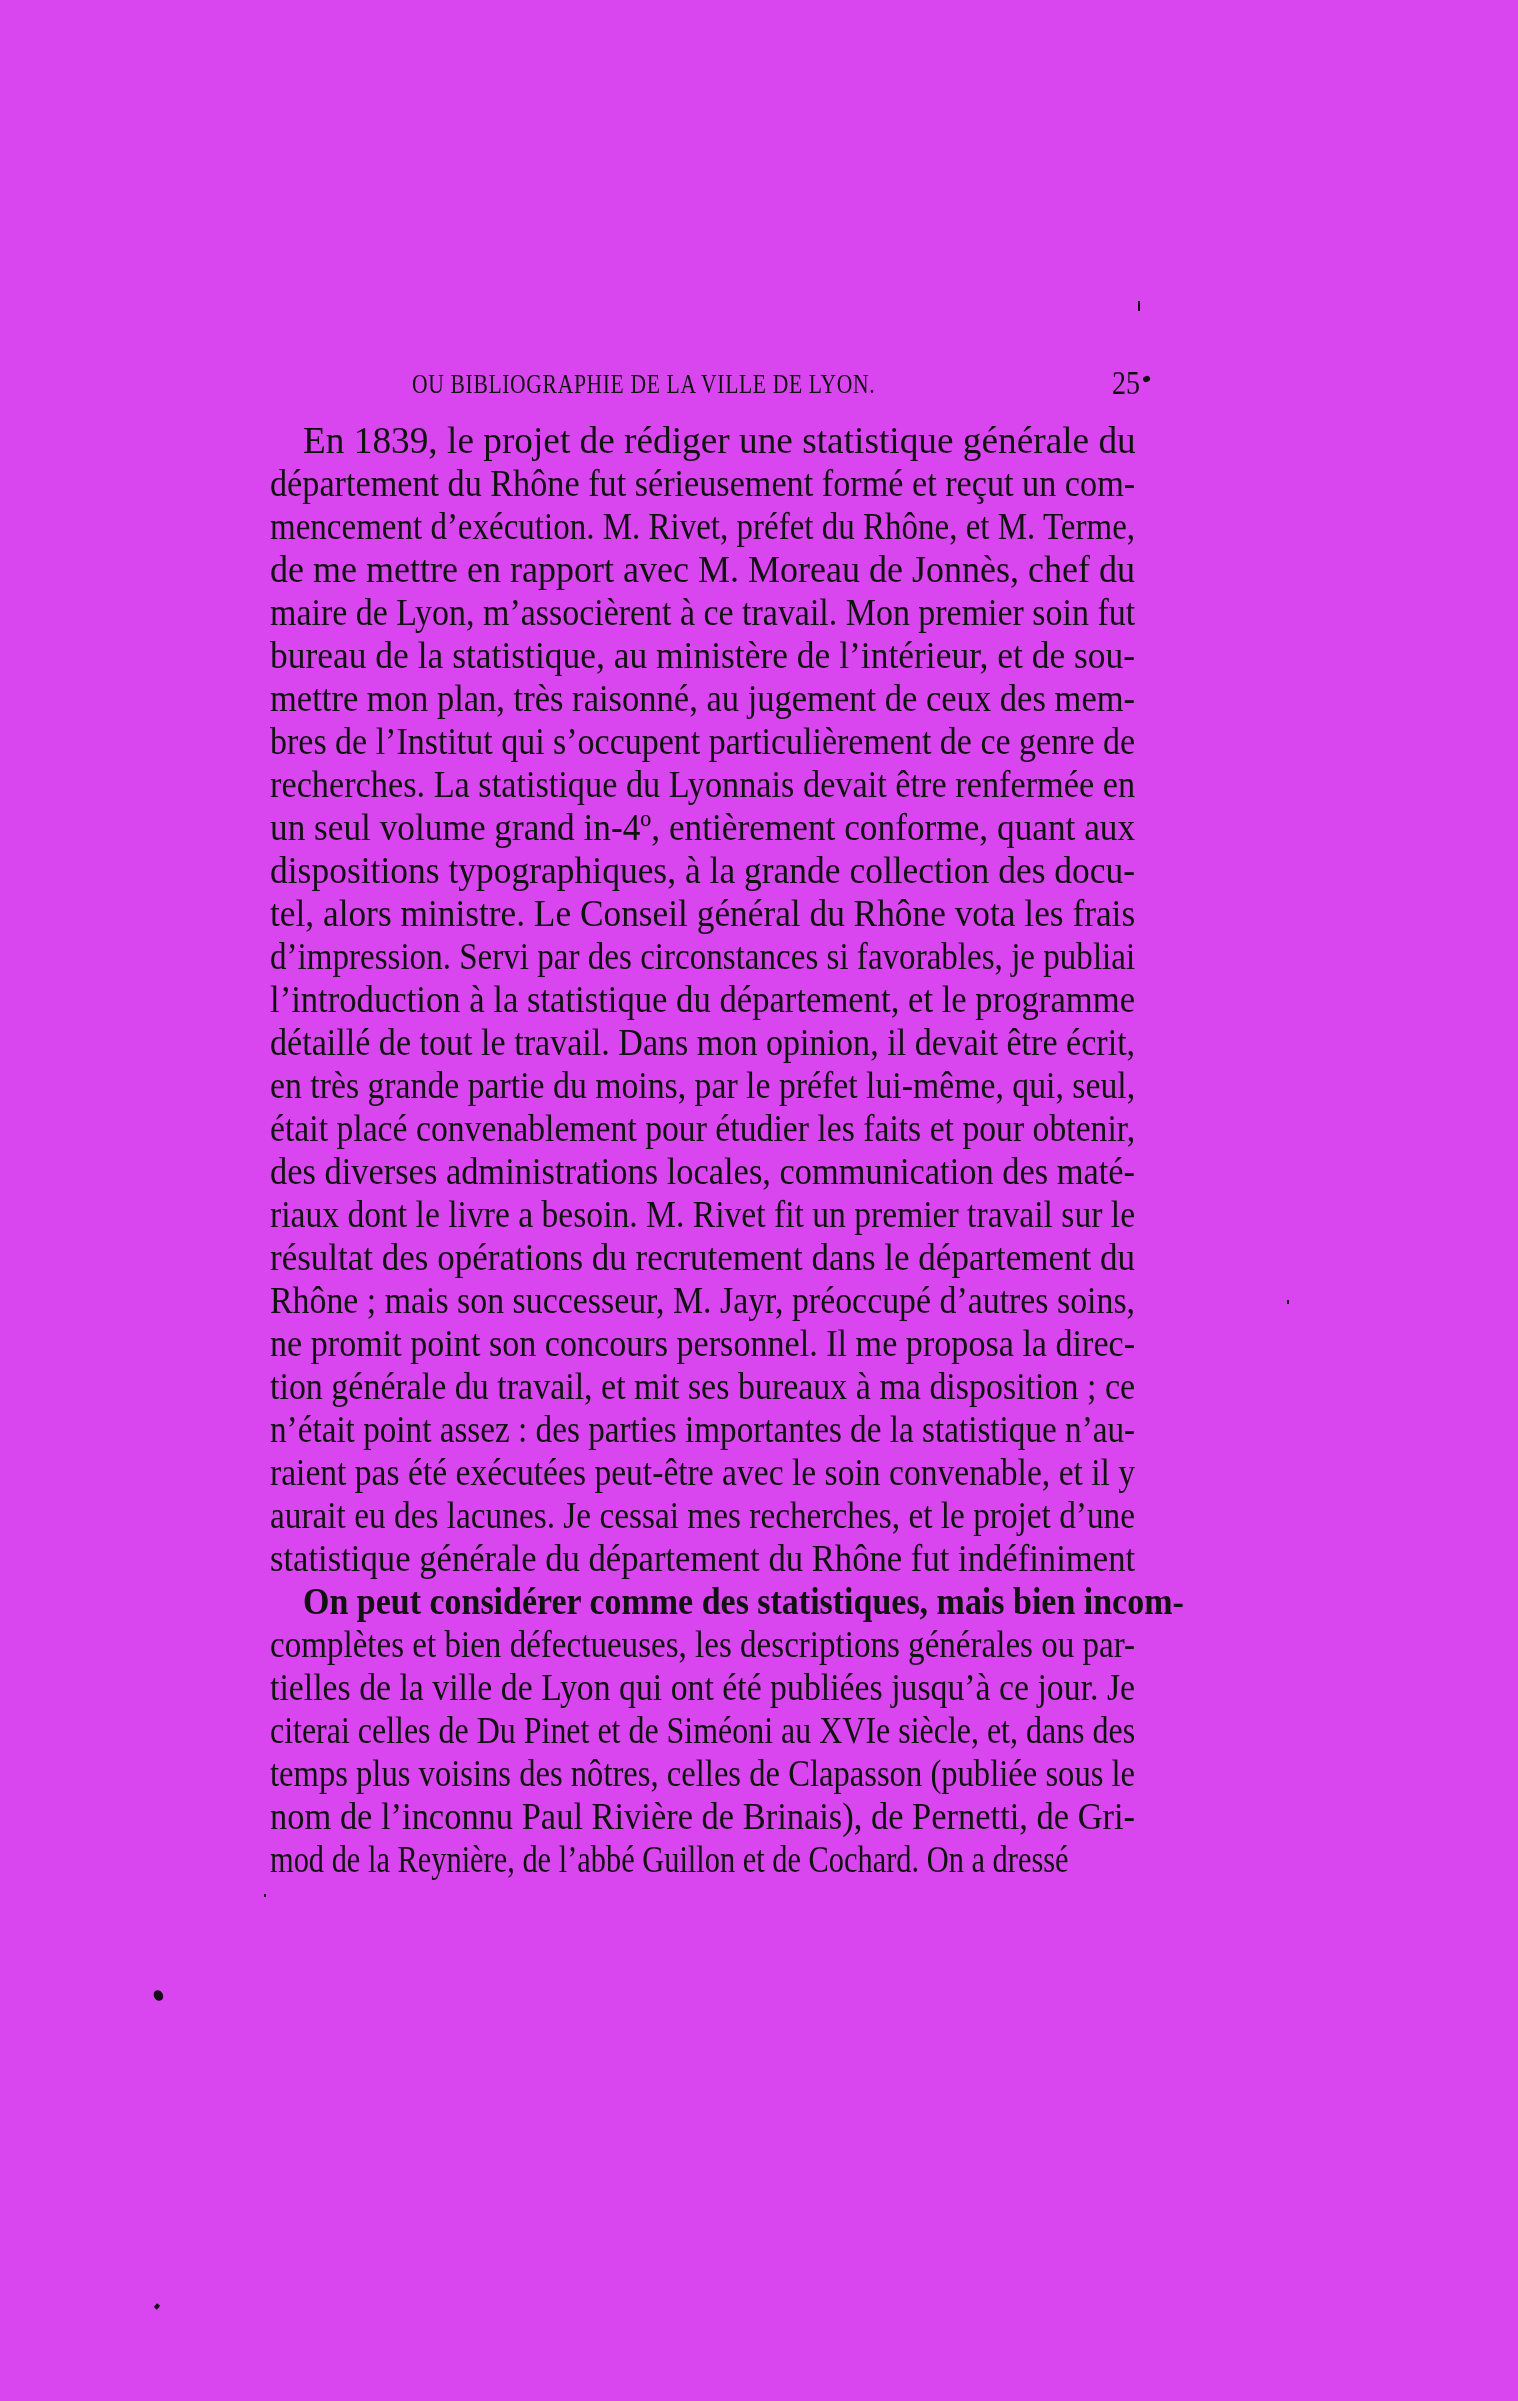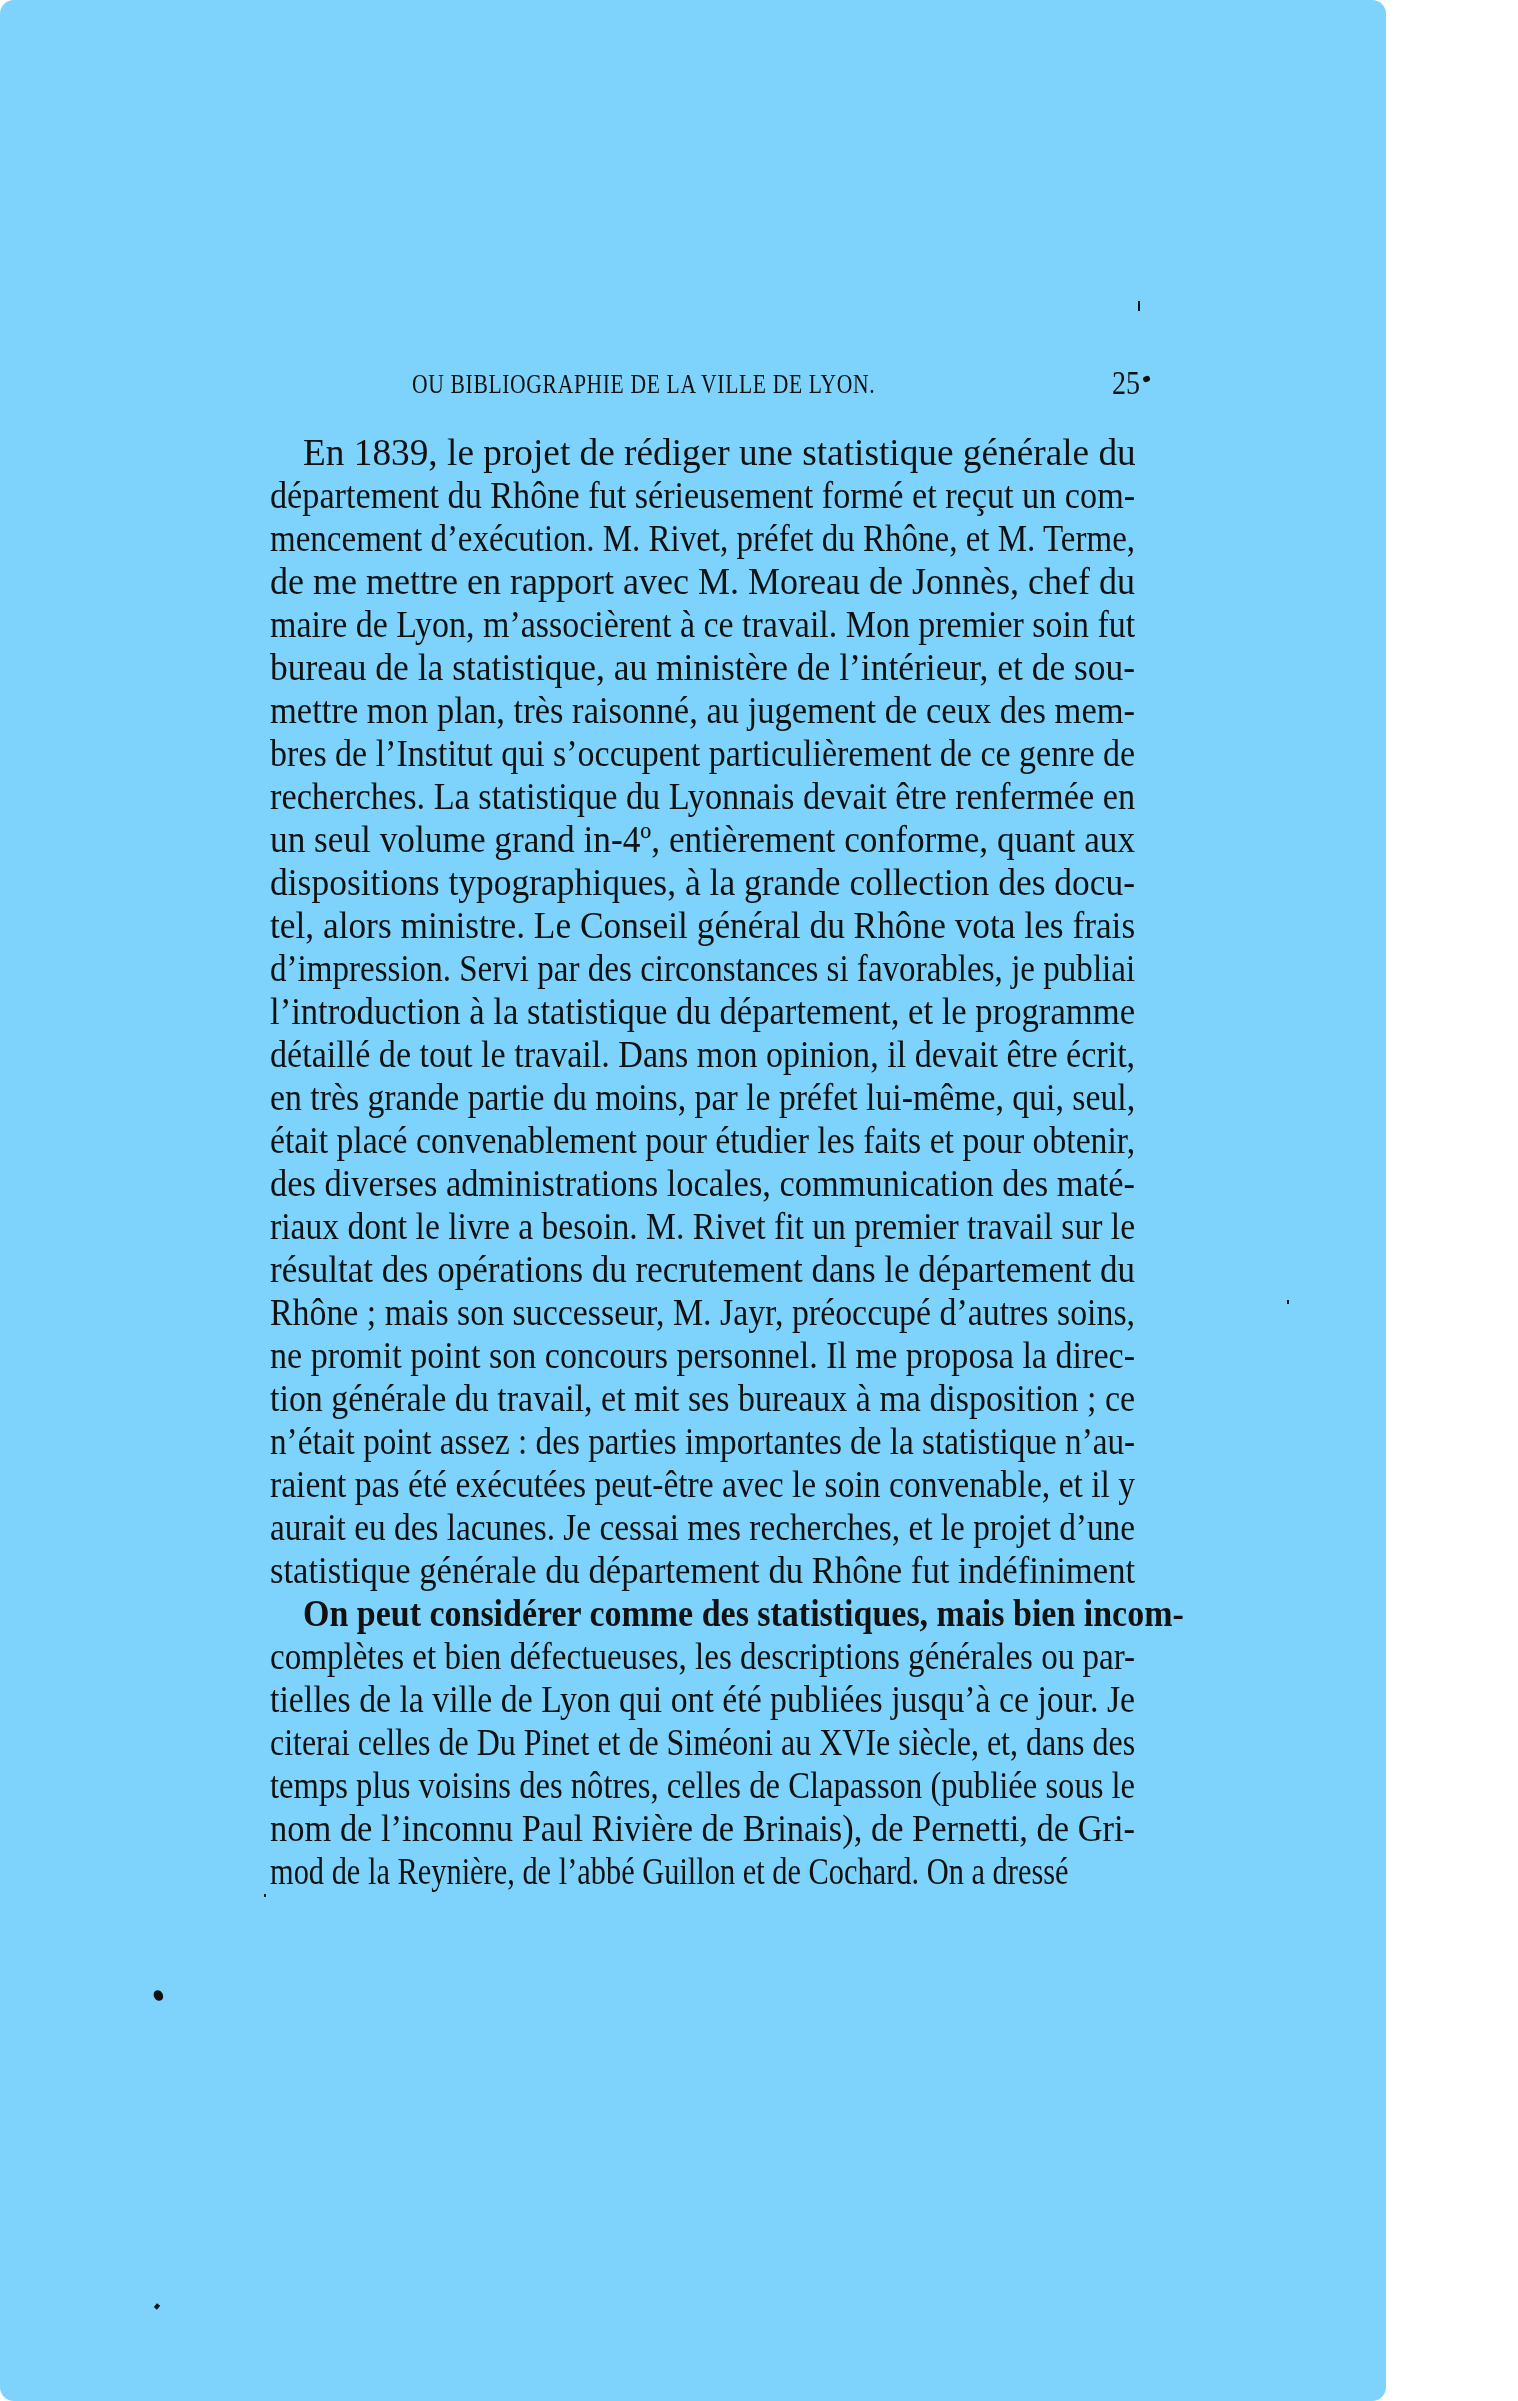--- a/index.html
+++ b/index.html
@@ -11,24 +11,23 @@
     width: 1518px;
     height: 2401px;
     position: relative;
     overflow: hidden;
     font-family: "Liberation Serif", "DejaVu Serif", serif;
     color: #111111;
   }
   .page {
     position: absolute;
     left: 0; top: 0;
-    width: 1386px;
+    width: 1518px;
     height: 2401px;
-    background: #7dd3fc;
-    border-radius: 14px;
+    background: #d946ef;
   }
   .running-head {
     position: absolute;
     left: 412px;
     top: 368px;
     width: 594px;
     height: 33px;
     font-size: 27px;
     line-height: 33px;
     letter-spacing: 0.8px;
@@ -84,21 +83,21 @@
 
 <div class="page">
 
   <div class="running-head">OU BIBLIOGRAPHIE DE LA VILLE DE LYON.</div>
 
   <div class="page-number">25</div>
   <div class="page-number-mark"></div>
 
   <div class="body-text" id="body-text">
       <div>
-        <div class="line" style="padding-left: 33px; margin-top: 12px;"><span class="inner" style="transform: scaleX(0.9816);">En 1839, le projet de rédiger une statistique générale du</span></div>
+        <div class="line" style="padding-left: 33px;"><span class="inner" style="transform: scaleX(0.9816);">En 1839, le projet de rédiger une statistique générale du</span></div>
         <div class="line"><span class="inner" style="transform: scaleX(0.9);">département du Rhône fut sérieusement formé et reçut un com-</span></div>
         <div class="line"><span class="inner" style="transform: scaleX(0.8686);">mencement d’exécution. M. Rivet, préfet du Rhône, et M. Terme,</span></div>
         <div class="line"><span class="inner" style="transform: scaleX(0.9478);">de me mettre en rapport avec M. Moreau de Jonnès, chef du</span></div>
         <div class="line"><span class="inner" style="transform: scaleX(0.8931);">maire de Lyon, m’associèrent à ce travail. Mon premier soin fut</span></div>
         <div class="line"><span class="inner" style="transform: scaleX(0.9332);">bureau de la statistique, au ministère de l’intérieur, et de sou-</span></div>
         <div class="line"><span class="inner" style="transform: scaleX(0.9089);">mettre mon plan, très raisonné, au jugement de ceux des mem-</span></div>
         <div class="line"><span class="inner" style="transform: scaleX(0.8941);">bres de l’Institut qui s’occupent particulièrement de ce genre de</span></div>
         <div class="line"><span class="inner" style="transform: scaleX(0.902);">recherches. La statistique du Lyonnais devait être renfermée en</span></div>
         <div class="line"><span class="inner" style="transform: scaleX(0.9283);">un seul volume grand in-4º, entièrement conforme, quant aux</span></div>
         <div class="line"><span class="inner" style="transform: scaleX(0.9337);">dispositions typographiques, à la grande collection des docu-</span></div>

